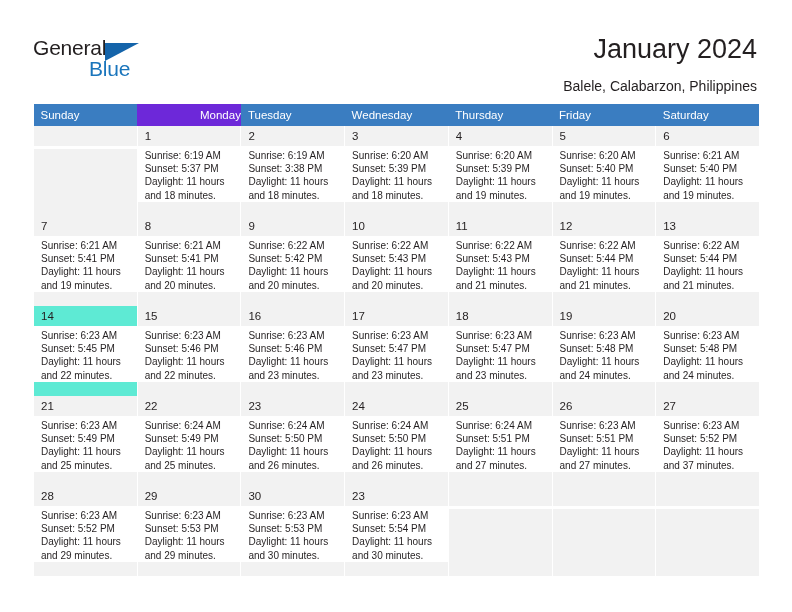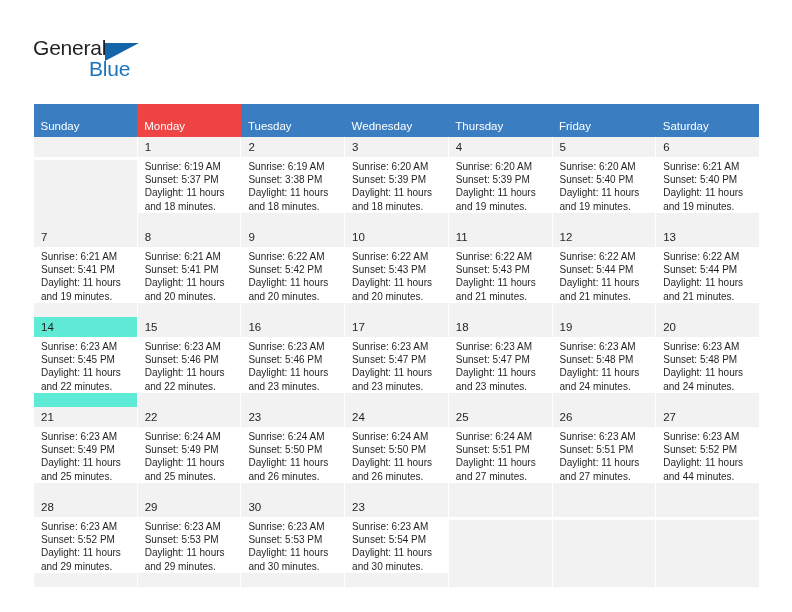--- a/index.html
+++ b/index.html
@@ -92,21 +92,21 @@
     table-layout: fixed;
   }
   .calendar col { width: 103.714px; }
 
   .calendar thead th {
     background: #3a7dc1;
     color: #ffffff;
     font-size: 11.5px;
     font-weight: normal;
     text-align: left;
-    padding: 16px 0 5px 7px;
+    padding: 5px 0 5px 7px;
     height: 11px;
     border: none;
   }
 
   .calendar tbody td {
     vertical-align: top;
     padding: 0;
     height: 90px;
     border-left: 1px solid #ffffff;
     border-right: 1px solid #ffffff;
@@ -143,36 +143,38 @@
 <body>
 
 <div class="page">
 
   <div class="header">
     <div class="logo">
       <span class="logo-general" style="color: rgb(35, 31, 32);">General</span>
       <span class="logo-triangle"></span>
       <span class="logo-blue" style="color: rgb(26, 117, 188);">Blue</span>
     </div>
+    <div class="title">January 2024</div>
+    <div class="subtitle">Balele, Calabarzon, Philippines</div>
   </div>
 
   <table class="calendar">
     <colgroup>
       <col>
         <col>
         <col>
         <col>
         <col>
         <col>
         <col>
     </colgroup>
     <thead>
       <tr>
         <th style="background: rgb(58, 125, 193);">Sunday</th>
-        <th style="background: #ef4444;">Monday</th>
+        <th style="background: #6d28d9; text-align: right;">Monday</th>
         <th style="background: rgb(58, 125, 193);">Tuesday</th>
         <th style="background: rgb(58, 125, 193);">Wednesday</th>
         <th style="background: rgb(58, 125, 193);">Thursday</th>
         <th style="background: rgb(58, 125, 193);">Friday</th>
         <th style="background: rgb(58, 125, 193);">Saturday</th>
       </tr>
     </thead>
     <tbody>
         <tr class="shade">
           <td style="background: rgb(242, 242, 242);">
@@ -478,21 +480,21 @@
               </div>
             </div>
           </td>
           <td style="background: rgb(242, 242, 242);">
             <div class="cell">
               <div class="day-num">27</div>
               <div class="cell-body">
                 <div>Sunrise: 6:23 AM</div>
                 <div>Sunset: 5:52 PM</div>
                 <div>Daylight: 11 hours</div>
-                <div>and 44 minutes.</div>
+                <div>and 37 minutes.</div>
               </div>
             </div>
           </td>
         </tr>
         <tr class="shade">
           <td style="background: rgb(242, 242, 242);">
             <div class="cell">
               <div class="day-num">28</div>
               <div class="cell-body">
                 <div>Sunrise: 6:23 AM</div>

